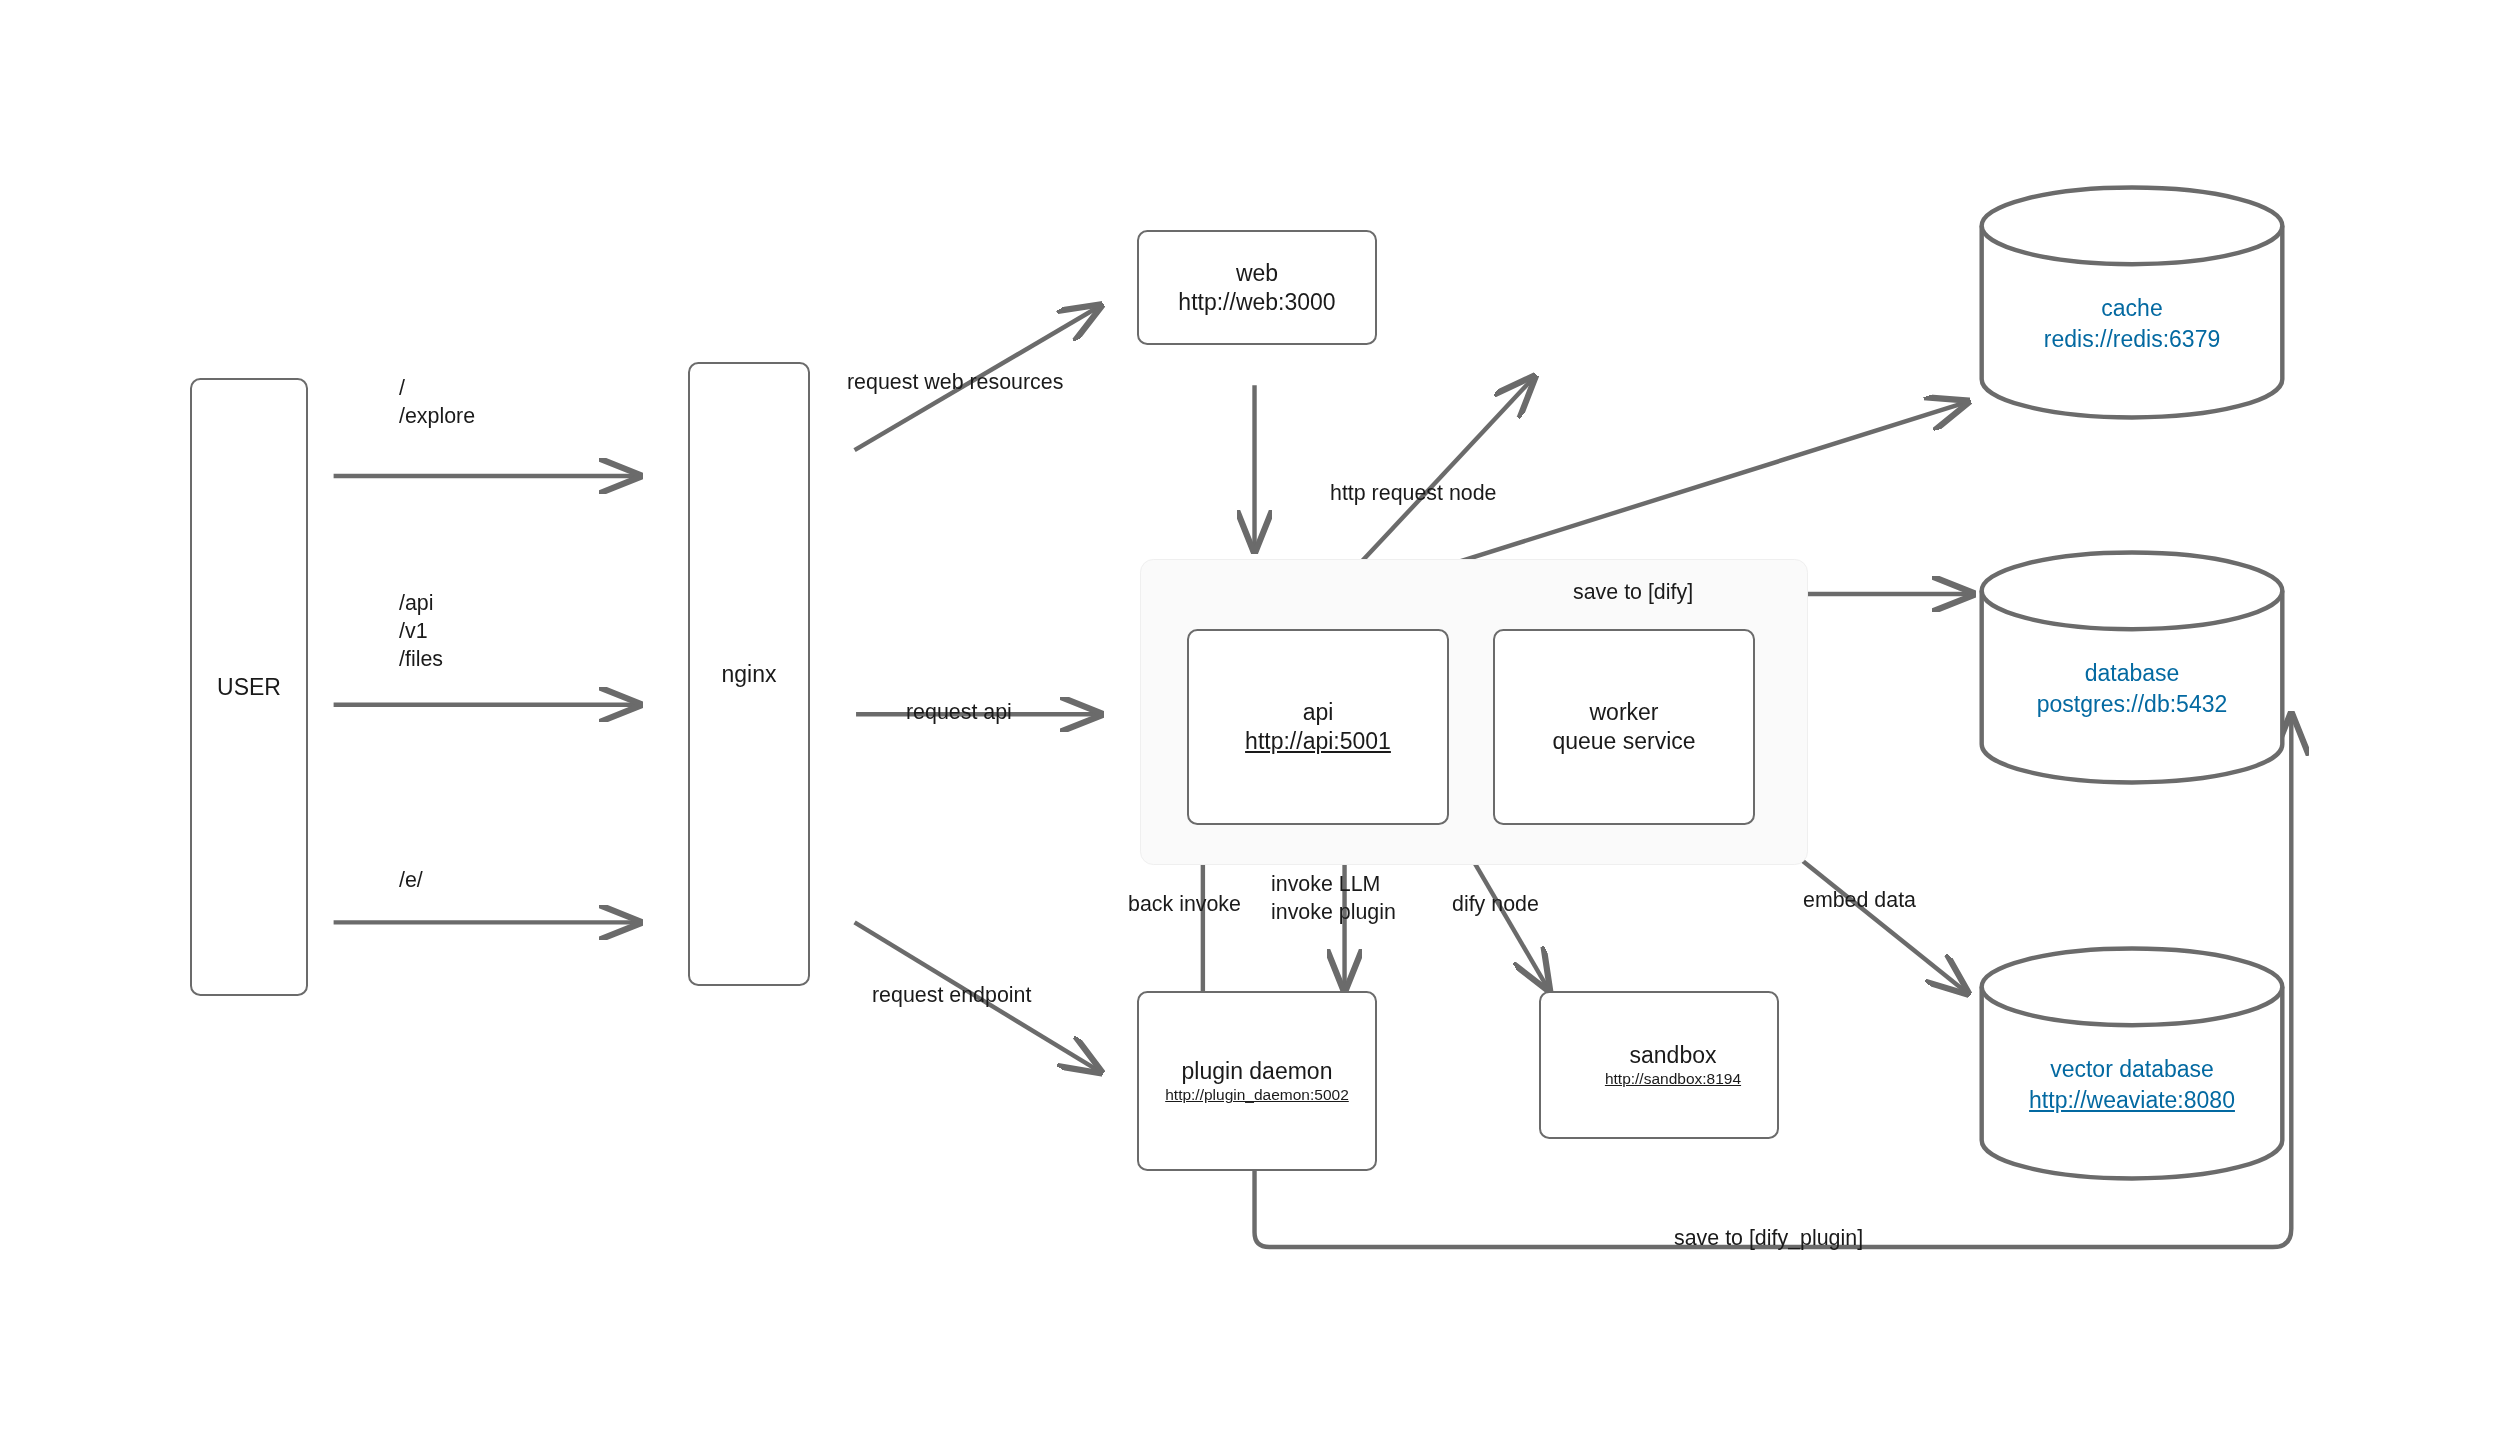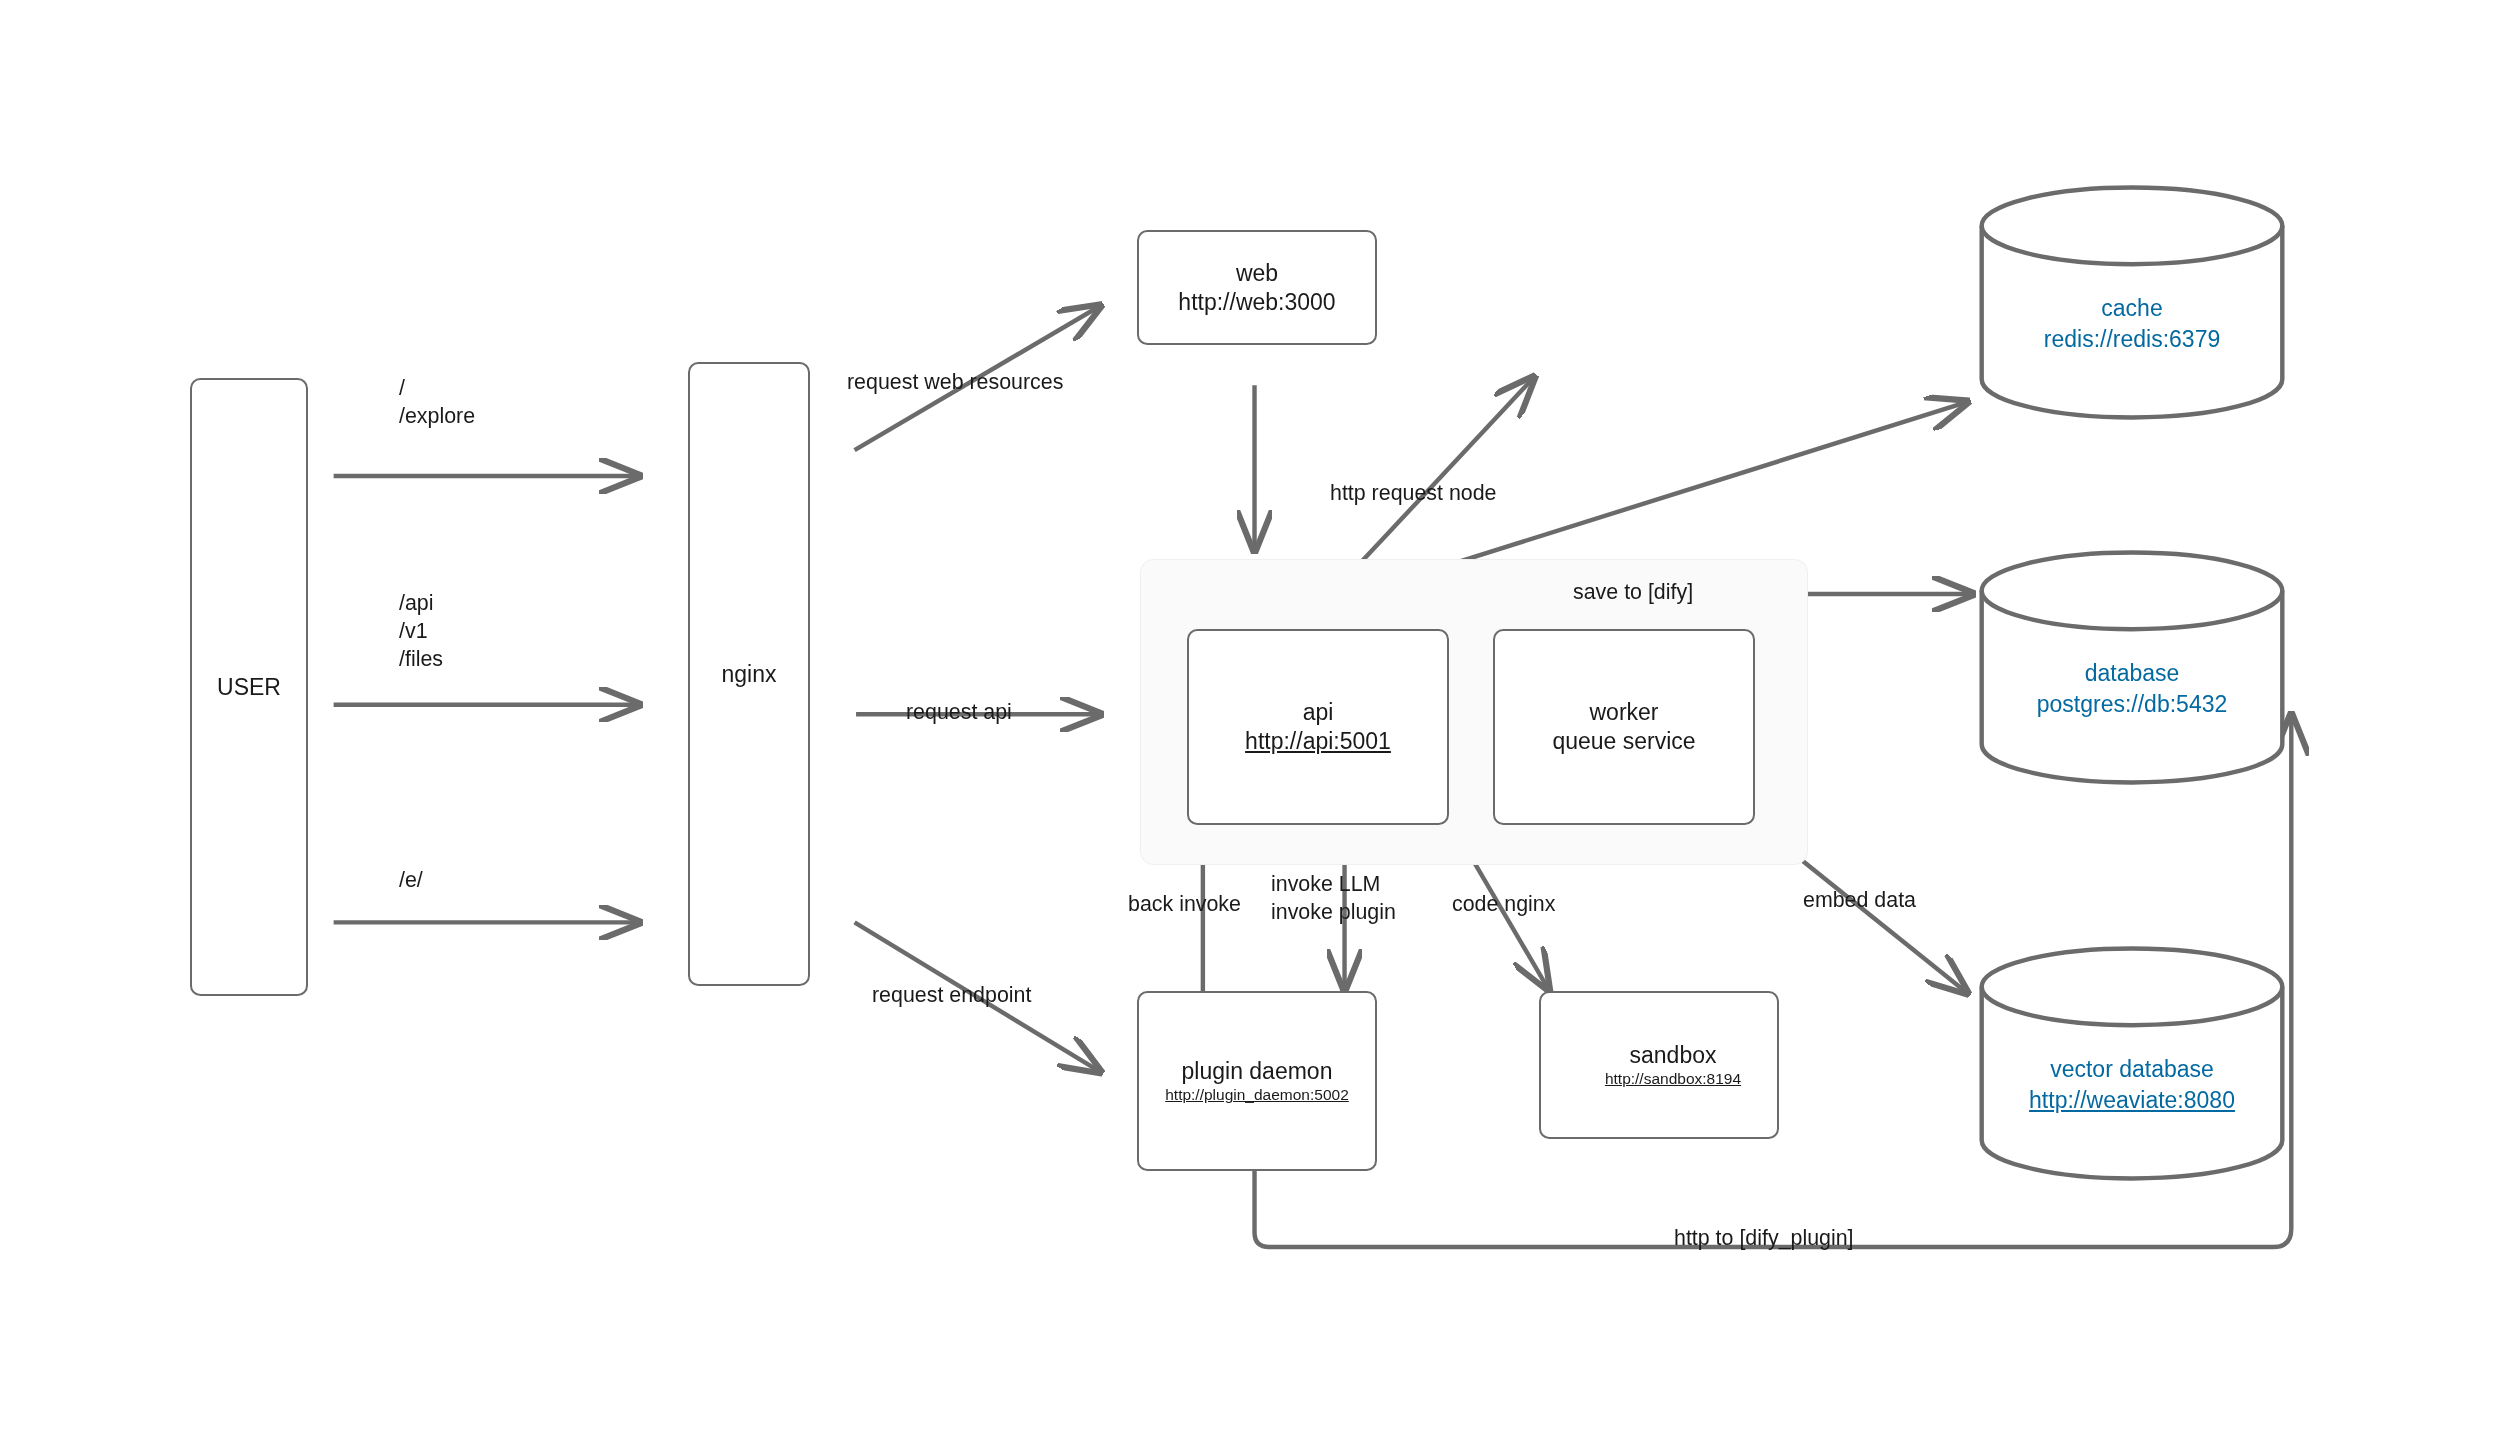--- a/index.html
+++ b/index.html
@@ -195,18 +195,18 @@
   <div class="label" style="left:847px; top:369px;">request web resources</div>
   <div class="label" style="left:906px; top:699px;">request api</div>
   <div class="label" style="left:872px; top:982px;">request endpoint</div>
 
   <div class="label" style="left:1330px; top:480px;">http request node</div>
   <div class="label" style="left:1573px; top:579px;">save to [dify]</div>
 
   <div class="label" style="left:1128px; top:891px;">back invoke</div>
   <div class="label" style="left:1271px; top:871px;">invoke LLM
 invoke plugin</div>
-  <div class="label" style="left:1452px; top:891px;">code nginx</div>
+  <div class="label" style="left:1452px; top:891px;">dify node</div>
   <div class="label" style="left:1803px; top:887px;">embed data</div>
-  <div class="label" style="left:1674px; top:1225px;">http to [dify_plugin]</div>
+  <div class="label" style="left:1674px; top:1225px;">save to [dify_plugin]</div>
 
 </div>
 
 
 </body></html>

